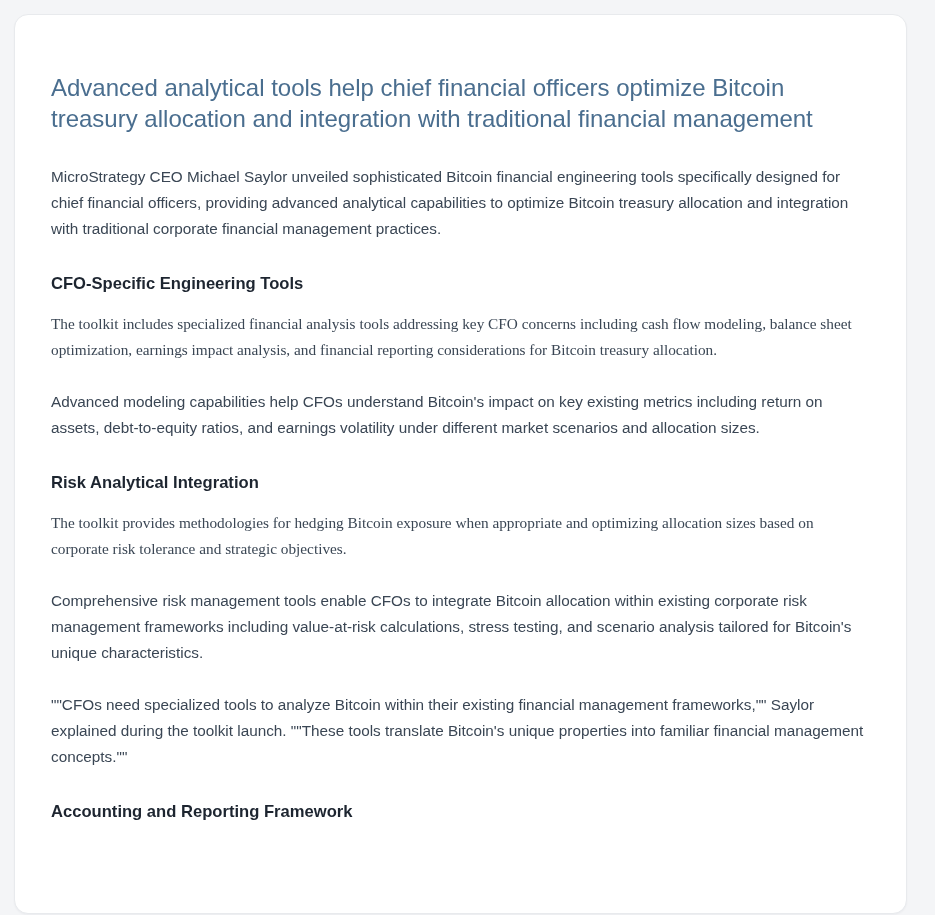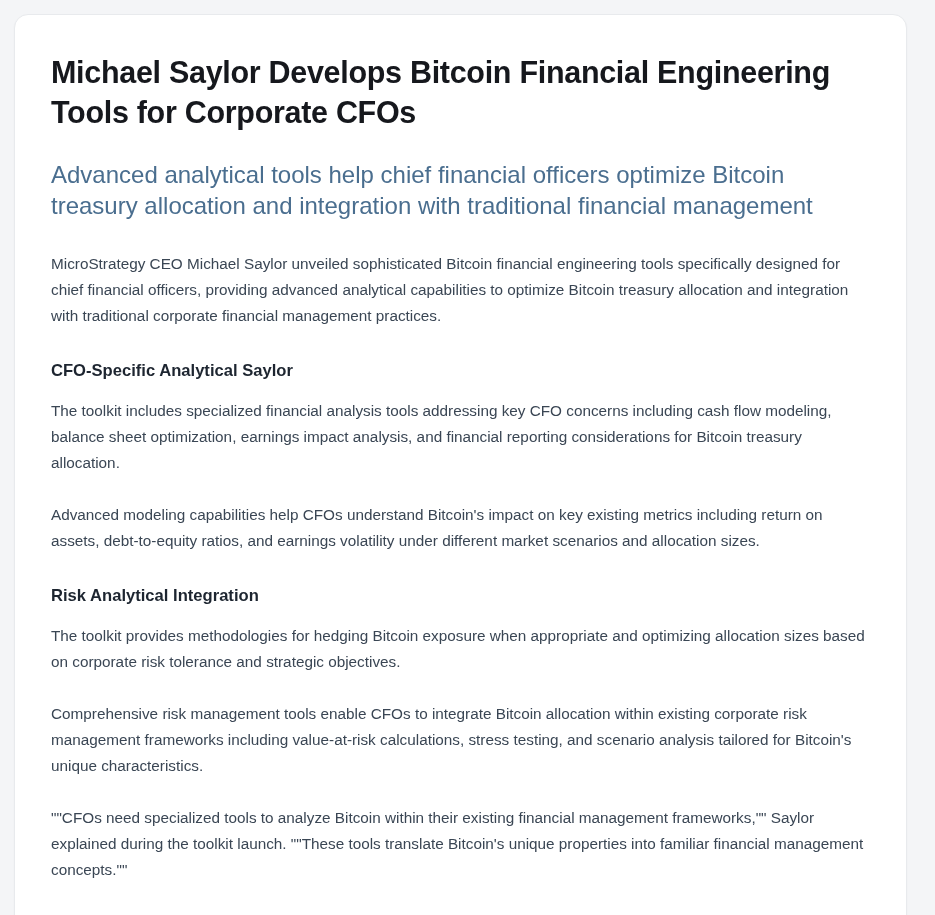--- a/index.html
+++ b/index.html
@@ -59,42 +59,42 @@
   }
   h2.section {
     font-size: 16.6px;
     line-height: 24px;
     font-weight: bold;
     color: #1d2530;
     margin: 30px 0 0 0;
   }
   h2.section + p.body {
     margin-top: 15px;
+    font-family: Liberation Serif, serif;
   }
   .quote {
     font-size: 15.3px;
     line-height: 26px;
     color: #3a4654;
     margin: 26px 0 0 0;
     max-width: 852px;
   }
 </style>
 </head>
 <body>
 
 <div class="page">
   <article class="article-card">
 
-    <h1 class="title">Michael Saylor Develops Bitcoin Financial Engineering Tools for Corporate CFOs</h1>
 
     <div class="subtitle">Advanced analytical tools help chief financial officers optimize Bitcoin treasury allocation and integration with traditional financial management</div>
 
     <p class="body first">MicroStrategy CEO Michael Saylor unveiled sophisticated Bitcoin financial engineering tools specifically designed for chief financial officers, providing advanced analytical capabilities to optimize Bitcoin treasury allocation and integration with traditional corporate financial management practices.</p>
 
-    <h2 class="section">CFO-Specific Analytical Saylor</h2>
+    <h2 class="section">CFO-Specific Engineering Tools</h2>
     <p class="body">The toolkit includes specialized financial analysis tools addressing key CFO concerns including cash flow modeling, balance sheet optimization, earnings impact analysis, and financial reporting considerations for Bitcoin treasury allocation.</p>
     <p class="body">Advanced modeling capabilities help CFOs understand Bitcoin's impact on key existing metrics including return on assets, debt-to-equity ratios, and earnings volatility under different market scenarios and allocation sizes.</p>
 
     <h2 class="section">Risk Analytical Integration</h2>
     <p class="body">The toolkit provides methodologies for hedging Bitcoin exposure when appropriate and optimizing allocation sizes based on corporate risk tolerance and strategic objectives.</p>
     <p class="body">Comprehensive risk management tools enable CFOs to integrate Bitcoin allocation within existing corporate risk management frameworks including value-at-risk calculations, stress testing, and scenario analysis tailored for Bitcoin's unique characteristics.</p>
     <p class="quote">""CFOs need specialized tools to analyze Bitcoin within their existing financial management frameworks,"" Saylor explained during the toolkit launch. ""These tools translate Bitcoin's unique properties into familiar financial management concepts.""</p>
 
     <h2 class="section">Accounting and Reporting Framework</h2>
 

